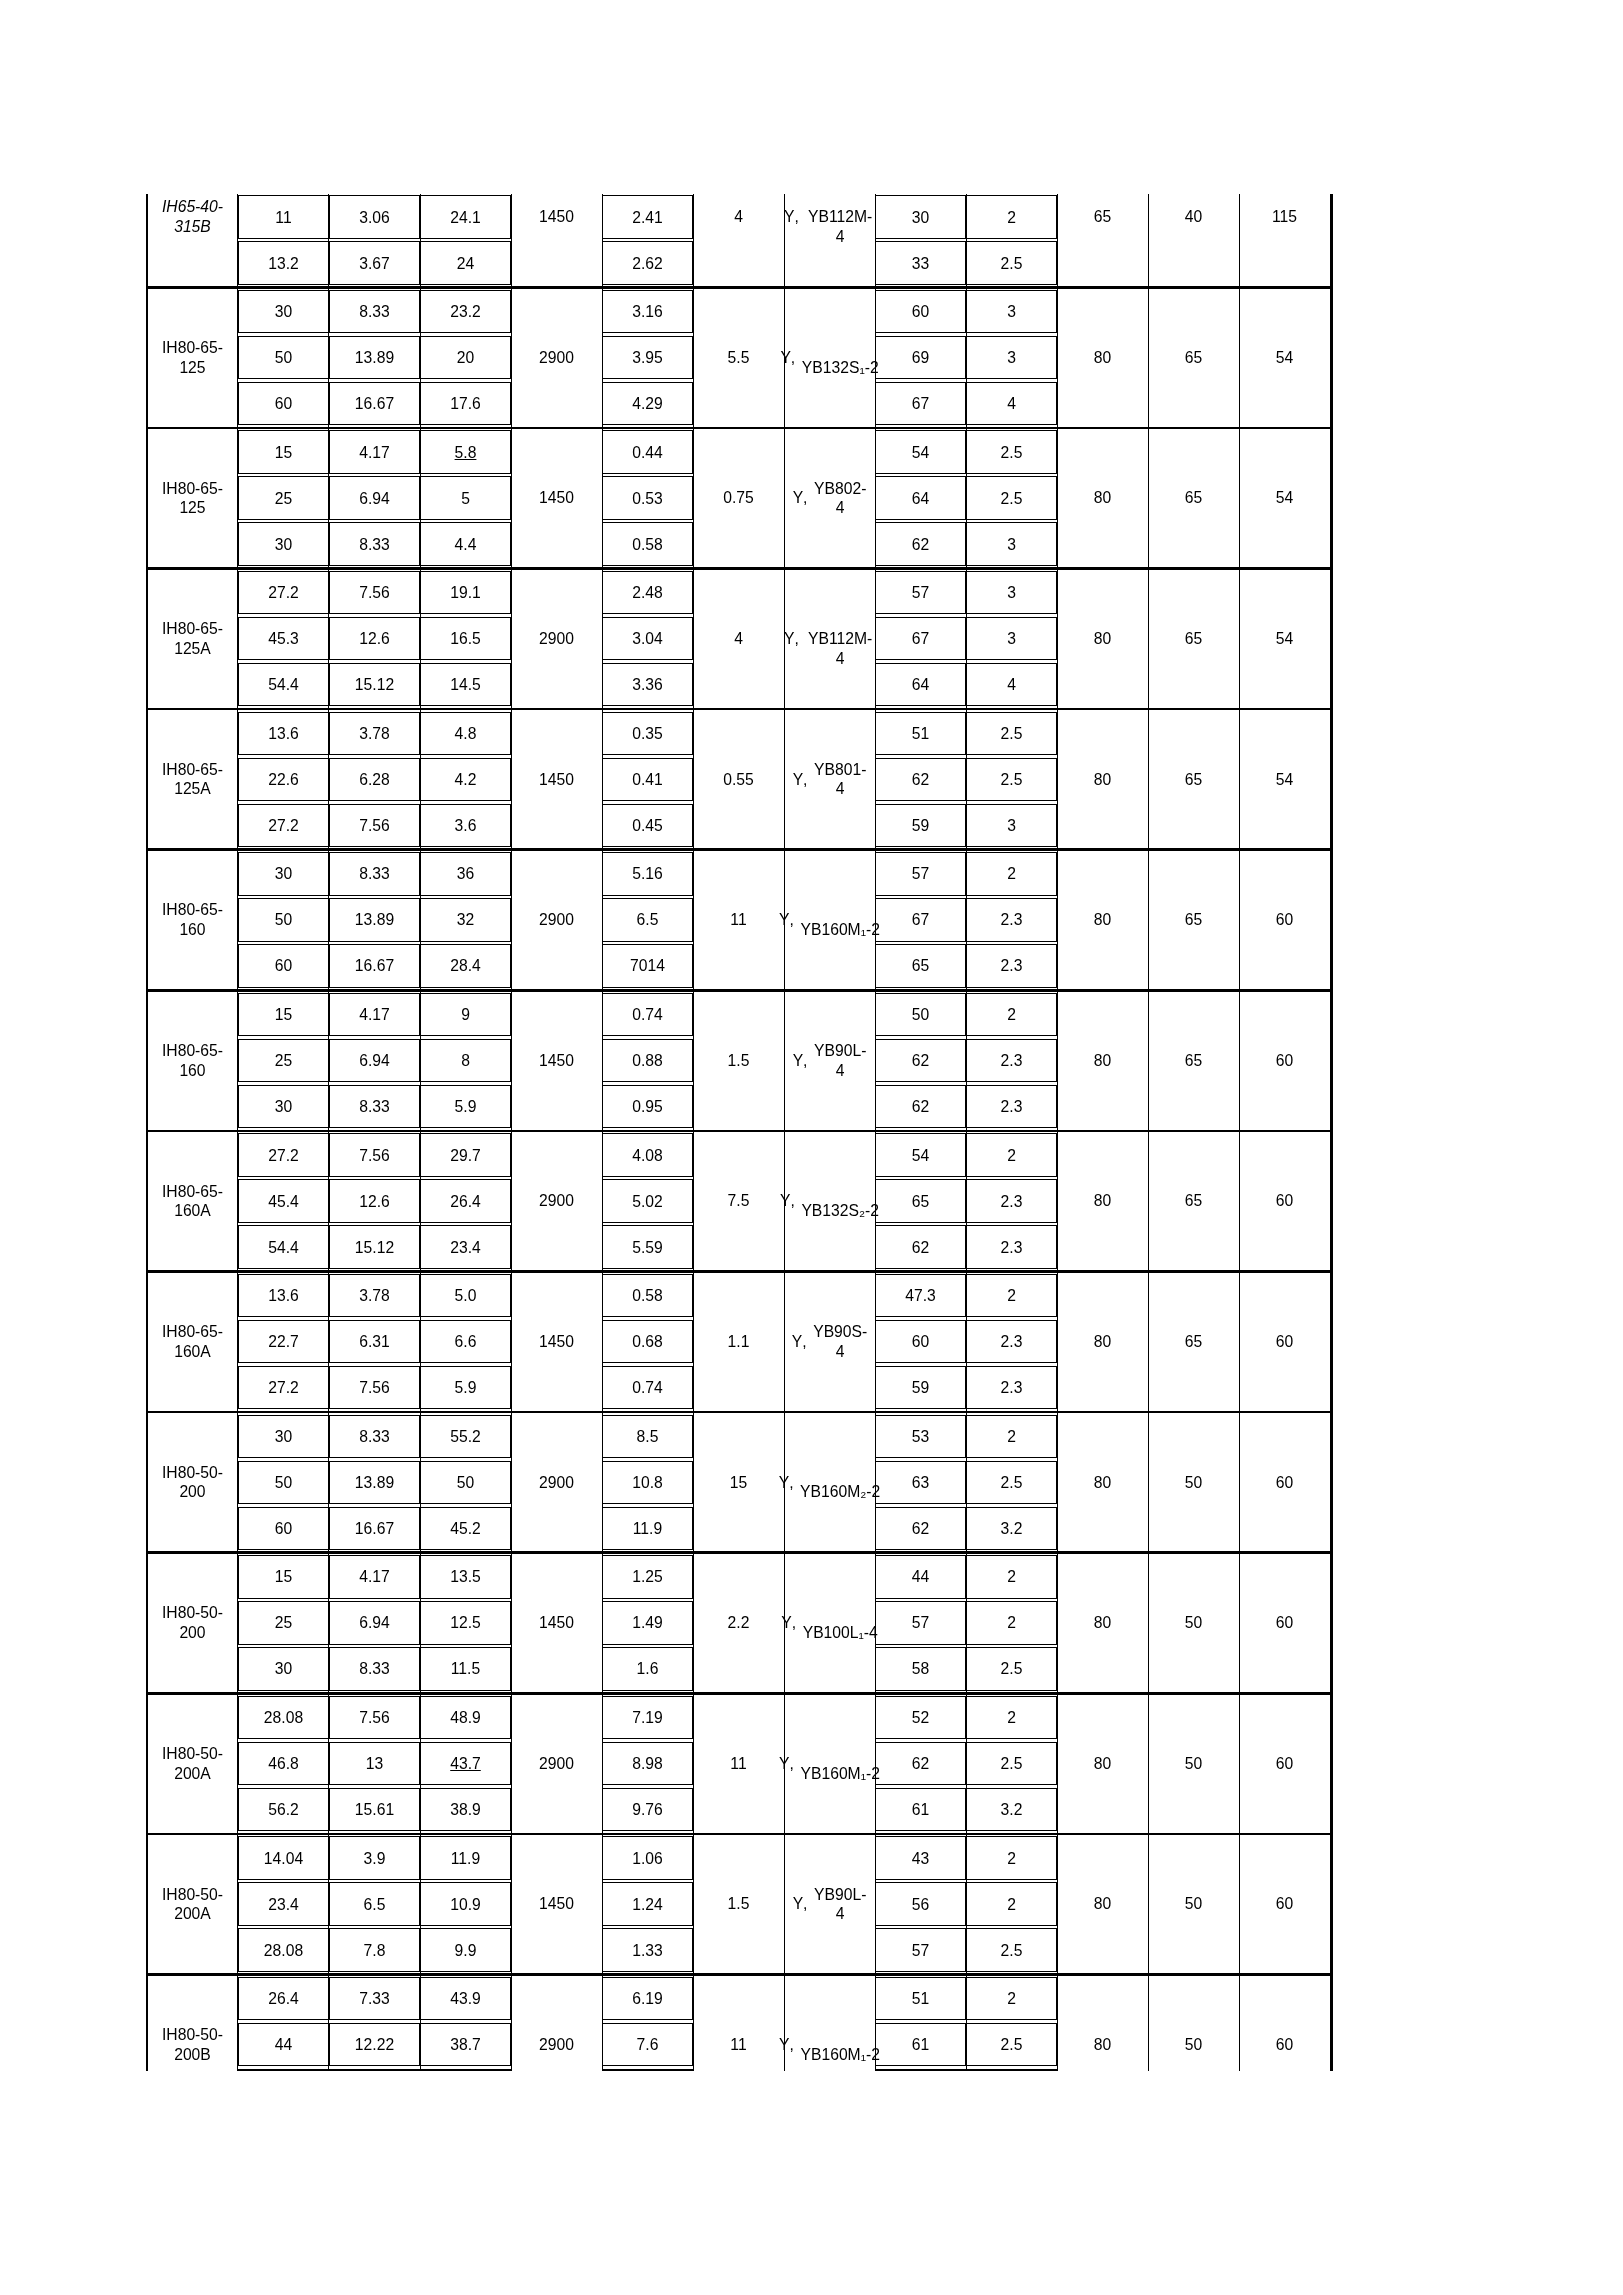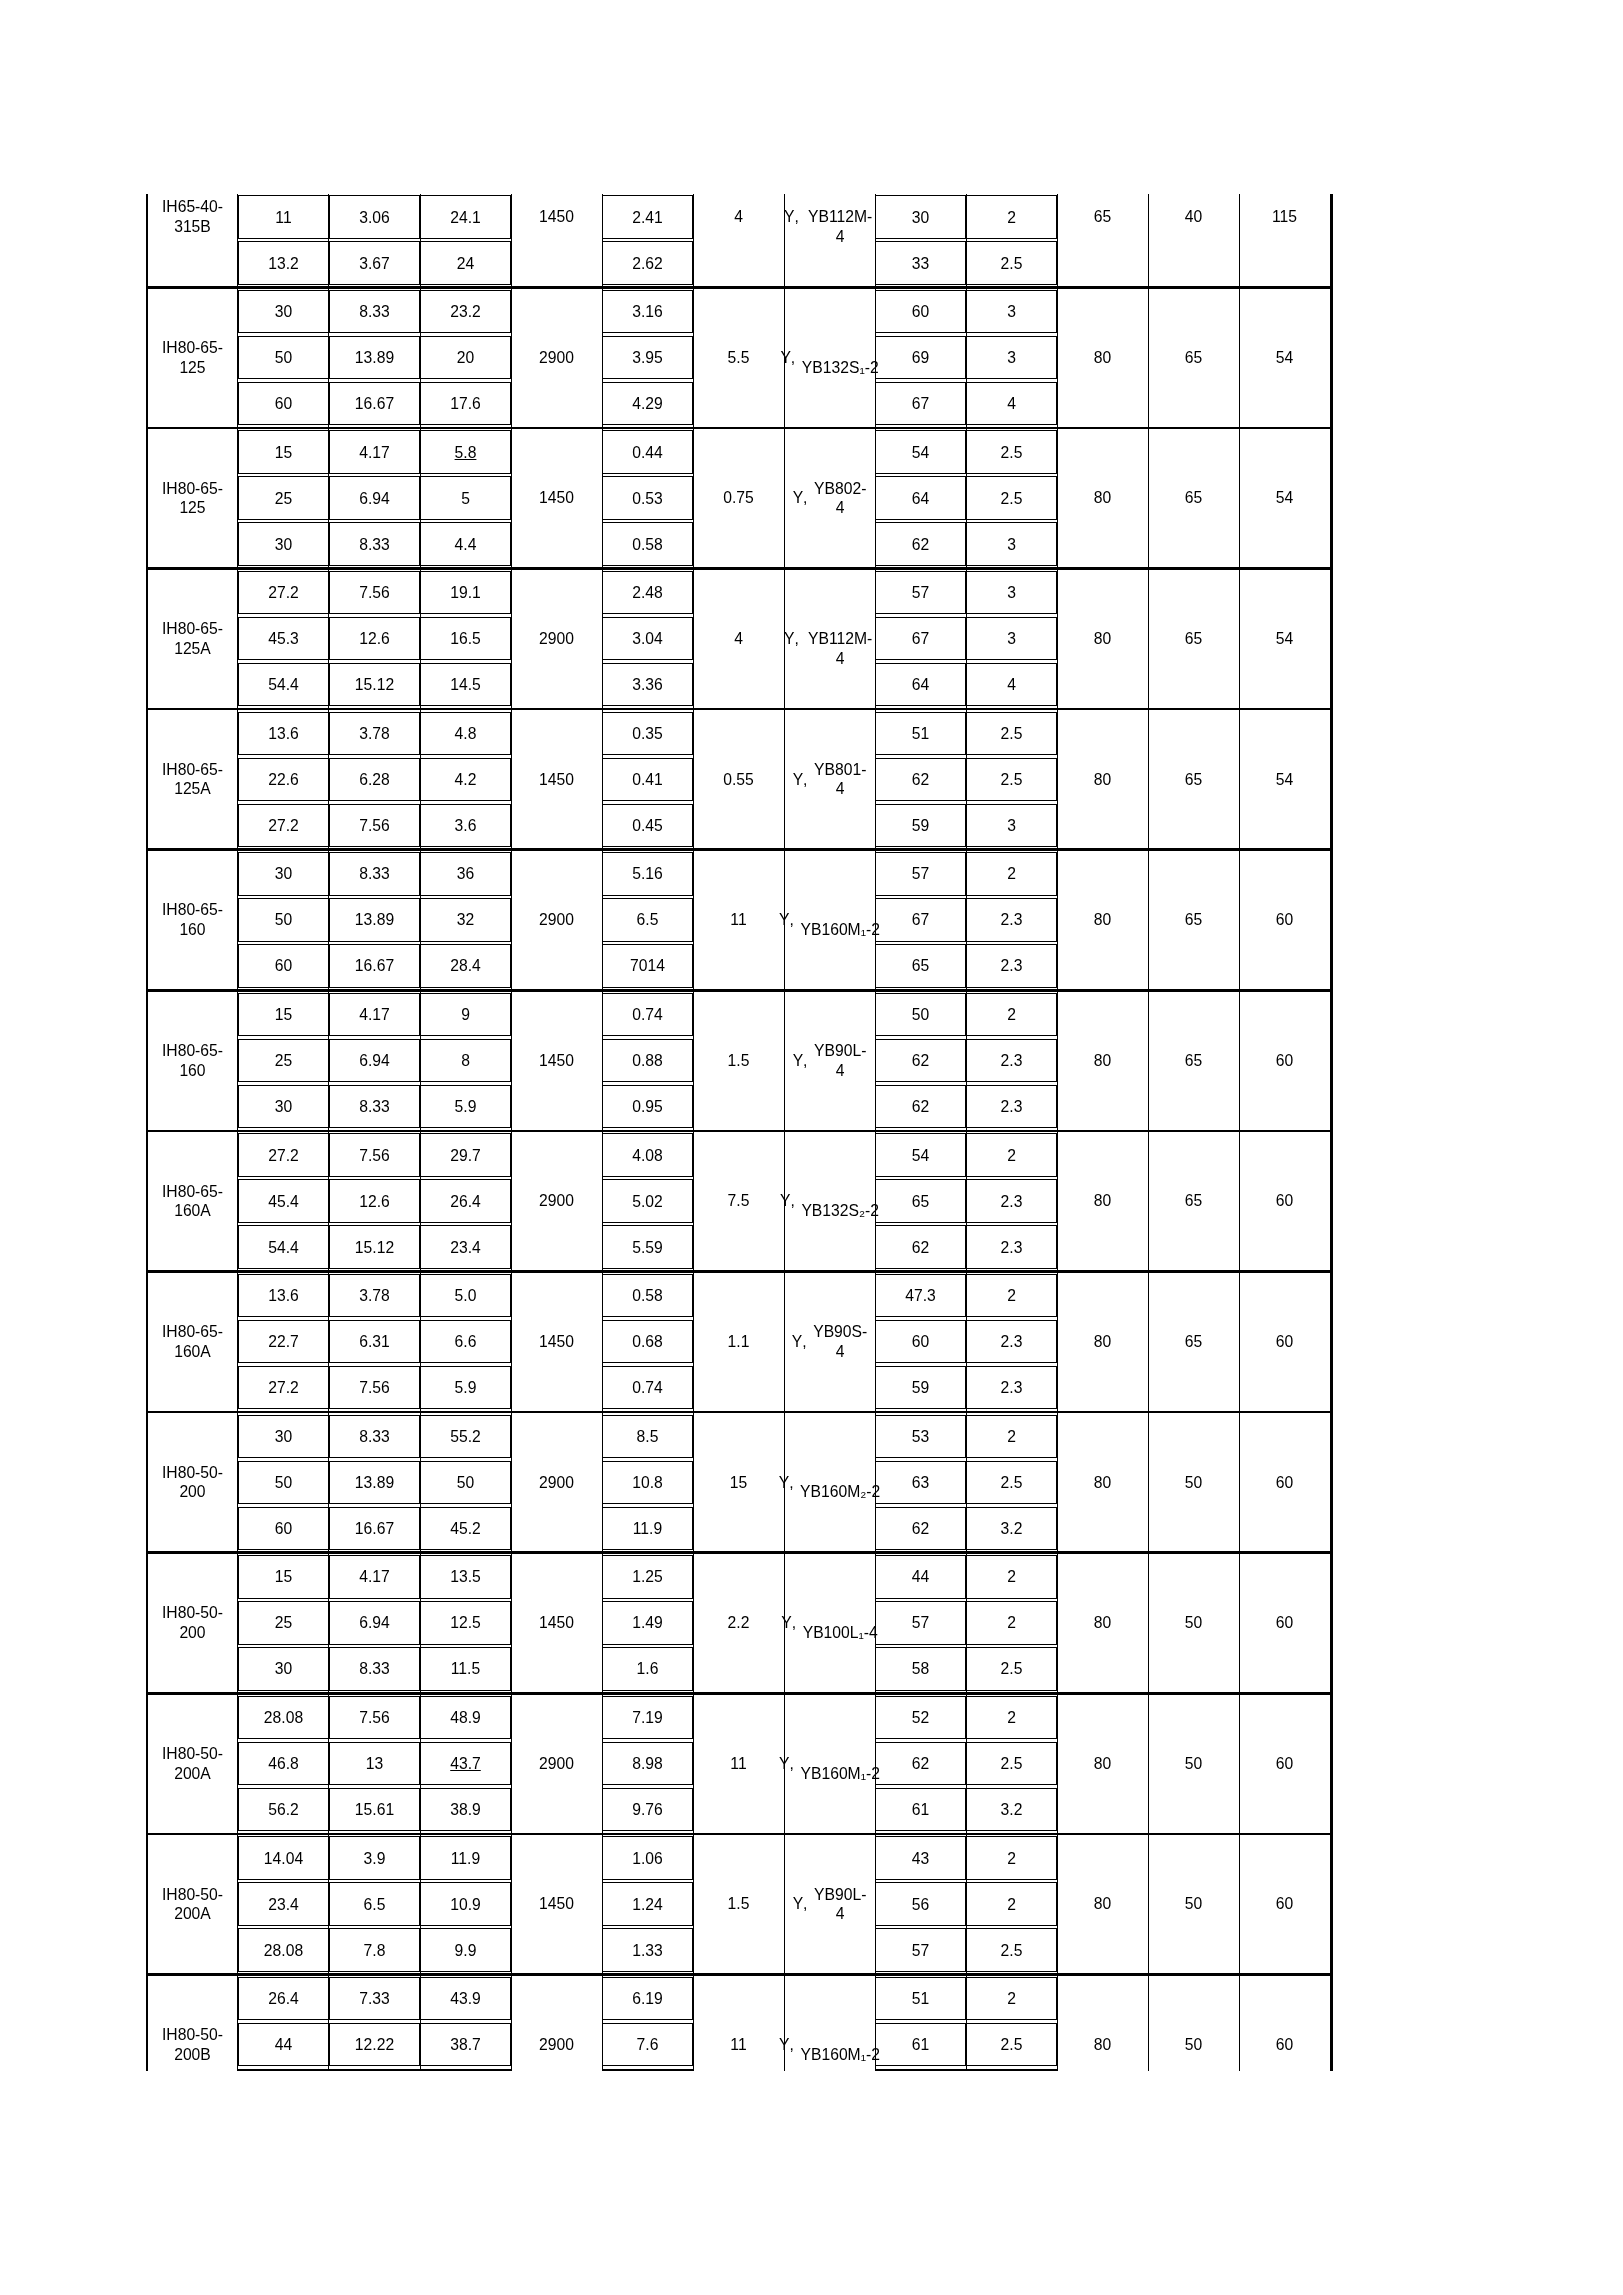--- a/index.html
+++ b/index.html
@@ -59,21 +59,21 @@
     position:absolute;height:1.4px;background:#000;
   }
   .tailpad{height:3.4px;position:relative;}
 </style>
 </head>
 <body>
 
 <div class="page">
   <div class="tbl" id="pump-table" style="width: 1184px;">
       <div class="group" style="grid-template-rows: repeat(2, 46px);">
-        <div class="mc first" style="grid-column: 1;">
+        <div class="mc first" style="grid-column: 1; font-style: italic;">
           <div class="mw">IH65-40-
 315B</div>
         </div>
         <div class="mc first" style="grid-column: 5;">
           <div class="mw">1450</div>
         </div>
         <div class="mc first" style="grid-column: 7;">
           <div class="mw">4</div>
         </div>
         <div class="mc first" style="grid-column: 8;">

